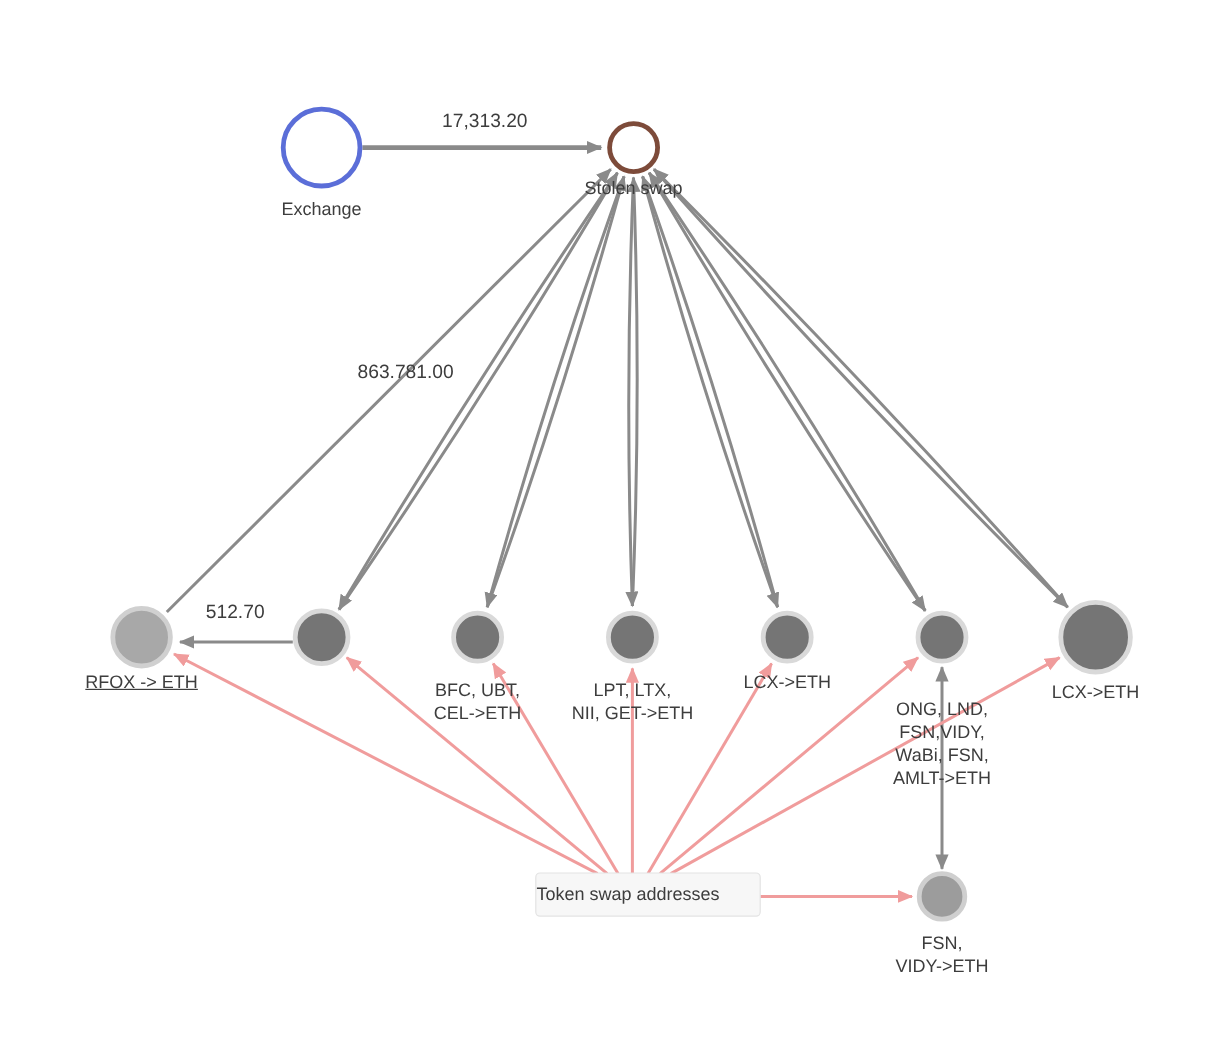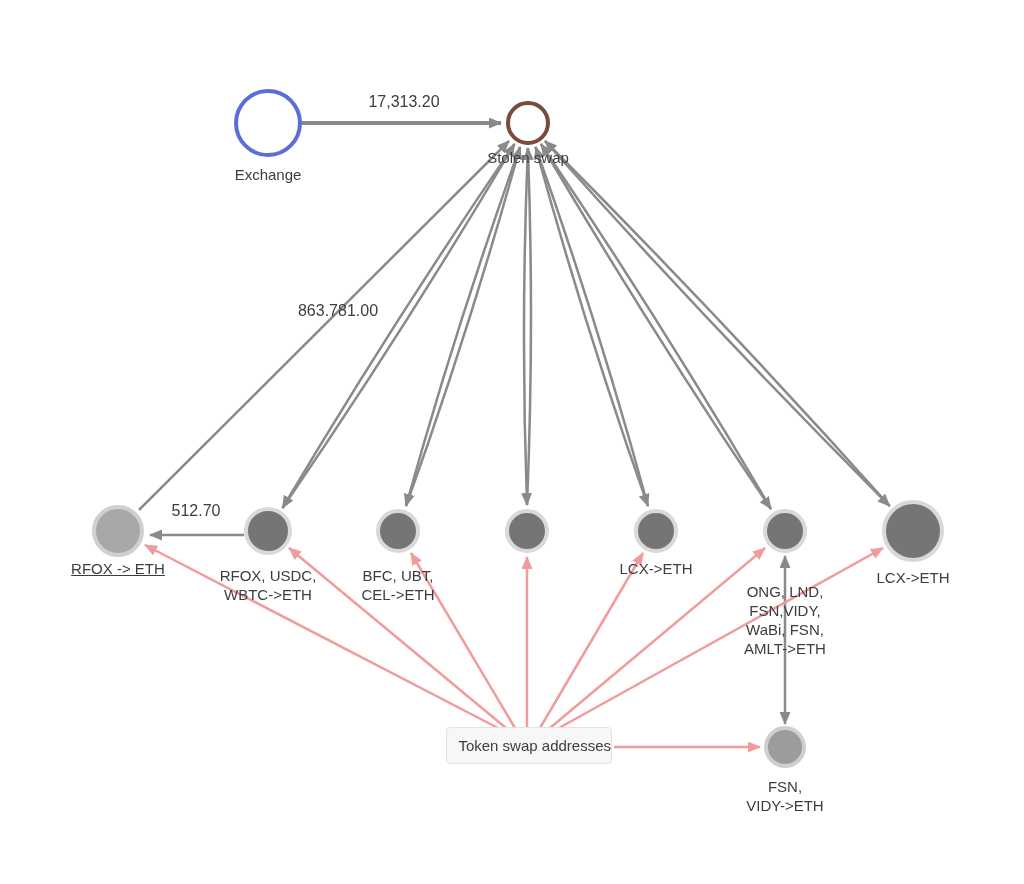--- a/index.html
+++ b/index.html
@@ -13,23 +13,23 @@
   .node-hollow-brown{border:4px solid #7d4b3a;background:#ffffff;}
   .node-dark{border:4px solid #d9d9d9;background:#757575;}
   .node-light{border:4px solid #d0d0d0;background:#a8a8a8;}
   .node-mid{border:4px solid #cfcfcf;background:#9c9c9c;}
   .lbl{
     position:absolute;font-size:15px;line-height:1.26;text-align:center;
     white-space:pre-line;color:#3d3d3d;
   }
   .elbl{font-size:16px;}
   #token-swap-box{
-    position:absolute;left:446px;top:727px;width:166px;height:37px;
+    position:absolute;left:446px;top:727px;width:188px;height:37px;
     background:#f7f7f7;border:1px solid #e3e3e3;border-radius:4px;
-    display:flex;align-items:center;justify-content:flex-end;
+    display:flex;align-items:center;justify-content:flex-start;
     font-size:15px;color:#3d3d3d;box-sizing:border-box;
   }
 </style>
 </head>
 <body>
 
 <div id="stage">
 
   <svg id="edges" width="1024" height="884" viewBox="0 0 1024 884">
     <defs>
@@ -87,24 +87,24 @@
   <div class="node node-dark" style="left:376px;top:509px;width:44px;height:44px;"></div>
   <div class="node node-dark" style="left:505px;top:509px;width:44px;height:44px;"></div>
   <div class="node node-dark" style="left:634px;top:509px;width:44px;height:44px;"></div>
   <div class="node node-dark" style="left:763px;top:509px;width:44px;height:44px;"></div>
   <div class="node node-dark" style="left:882px;top:500px;width:62px;height:62px;"></div>
   <div class="node node-mid" style="left:764px;top:726px;width:42px;height:42px;"></div>
 
   <div class="lbl" style="left:188px;top:166px;width:160px;">Exchange</div>
   <div class="lbl" style="left:448px;top:149px;width:160px;">Stolen swap</div>
   <div class="lbl" style="left:48px;top:560px;width:140px;text-decoration:underline;">RFOX -&gt; ETH</div>
-  <div class="lbl" style="left:193px;top:567px;width:150px;">RFOX, USDC,
-WBTC-&gt;ETH</div>
   <div class="lbl" style="left:333px;top:567px;width:130px;">BFC, UBT,
 CEL-&gt;ETH</div>
+  <div class="lbl" style="left:447px;top:567px;width:160px;">LPT, LTX,
+NII, GET-&gt;ETH</div>
   <div class="lbl" style="left:596px;top:560px;width:120px;">LCX-&gt;ETH</div>
   <div class="lbl" style="left:720px;top:583px;width:130px;">ONG, LND,
 FSN,VIDY,
 WaBi, FSN,
 AMLT-&gt;ETH</div>
   <div class="lbl" style="left:853px;top:569px;width:120px;">LCX-&gt;ETH</div>
   <div class="lbl" style="left:715px;top:778px;width:140px;">FSN,
 VIDY-&gt;ETH</div>
 
   <div class="lbl elbl" style="left:344px;top:92px;width:120px;">17,313.20</div>

